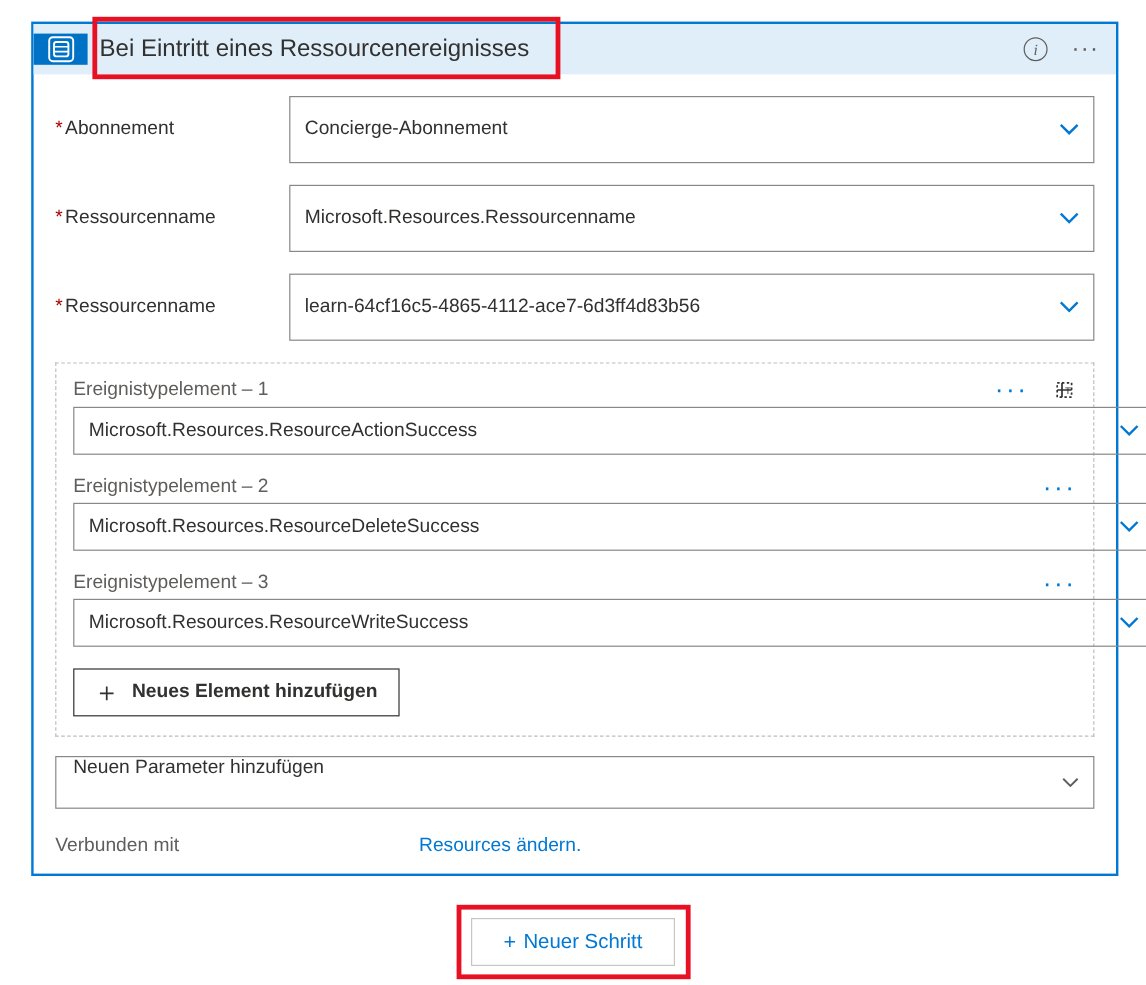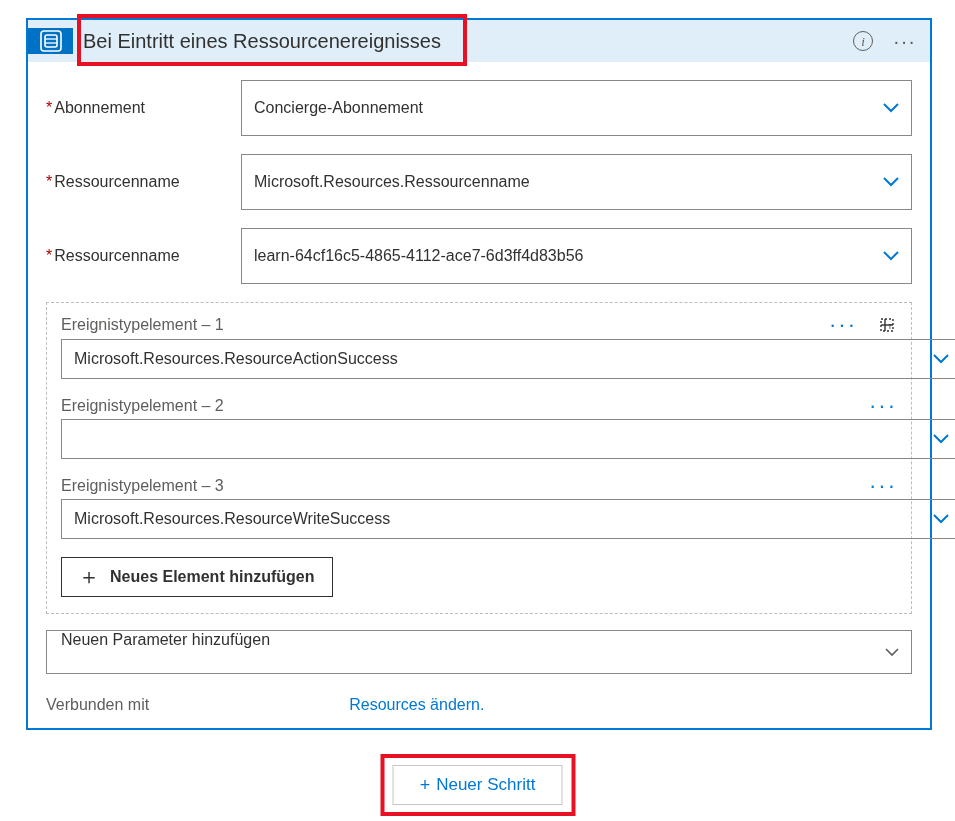--- a/index.html
+++ b/index.html
@@ -319,20 +319,21 @@
         </div>
 
         <div class="event-item">
           <div class="item-head">
             <span class="item-label">Ereignistypelement – 2</span>
             <div class="item-actions">
               <span class="item-ellipsis">···</span>
             </div>
           </div>
           <div class="item-select">
+            <span class="value">Microsoft.Resources.ResourceDeleteSuccess</span>
             <span class="chevron">
                 <svg viewBox="0 0 16 12">
                   <path d="M1 2 L8 9 L15 2"></path>
                 </svg>
               </span>
           </div>
         </div>
 
         <div class="event-item">
           <div class="item-head">

